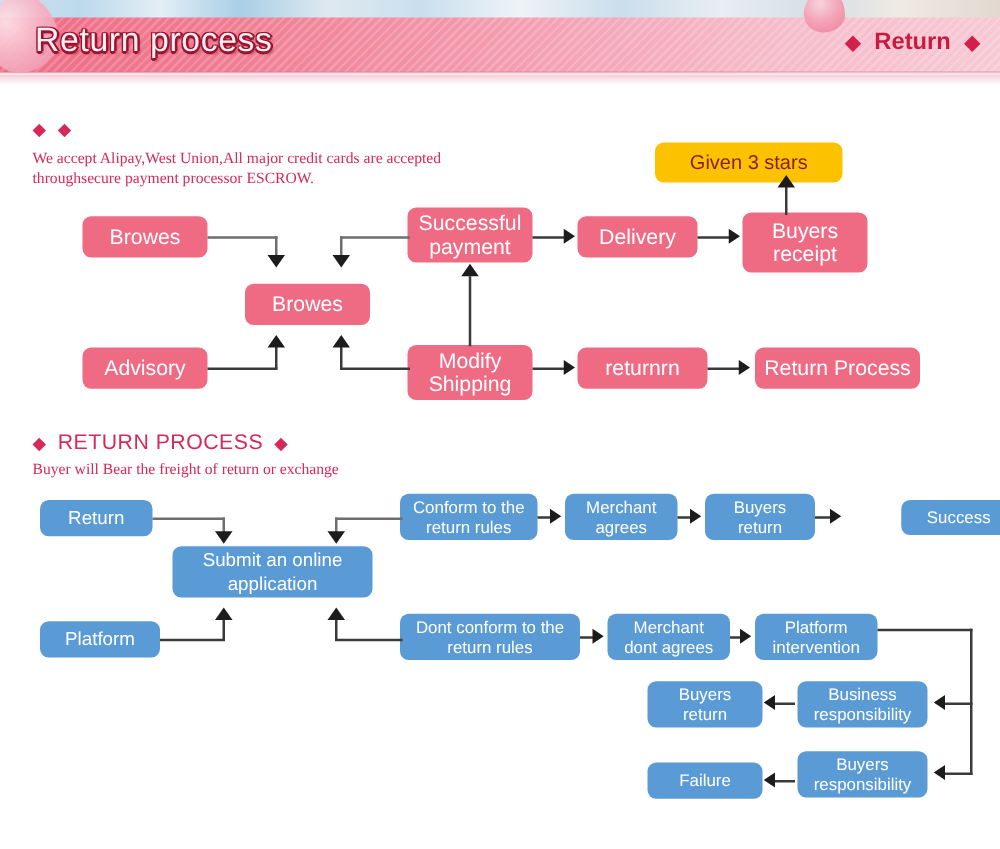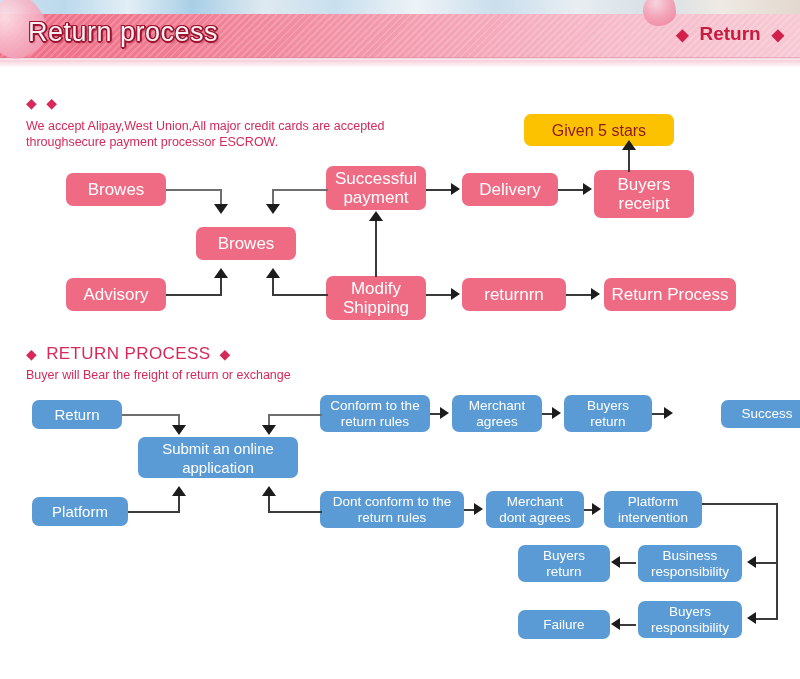--- a/index.html
+++ b/index.html
@@ -70,21 +70,21 @@
 
   
   .sec-head{
     position:absolute;
     font-size:17px;color:#d6295a;letter-spacing:.4px;
     display:flex;align-items:center;gap:9px;white-space:nowrap;
   }
   .sec-head .dia{font-size:14px;color:#d6295a;}
   .sec-sub{
     position:absolute;
-    font-size:12.5px;color:#d6295a;line-height:16px;white-space:pre-line;
+    font-size:12.5px;color:#d6295a;line-height:16px;white-space:pre-line;font-family:Liberation Serif, serif;
   }
 
   
   .box{
     position:absolute;
     display:flex;align-items:center;justify-content:center;
     text-align:center;
     color:#ffffff;
     border-radius:7px;
     line-height:19px;
@@ -144,21 +144,21 @@
 payment</div>
 
 <div class="box pink" style="left:326px;top:276px;width:100px;height:44px;white-space:pre-line;">Modify
 Shipping</div>
 
 <div class="box pink" style="left:462px;top:173px;width:96px;height:33px;">Delivery</div>
 
 <div class="box pink" style="left:594px;top:170px;width:100px;height:48px;white-space:pre-line;">Buyers
 receipt</div>
 
-<div class="box gold" style="left:524px;top:114px;width:150px;height:32px;">Given 5 stars</div>
+<div class="box gold" style="left:524px;top:114px;width:150px;height:32px;">Given 3 stars</div>
 
 <div class="box pink" style="left:462px;top:278px;width:104px;height:33px;">returnrn</div>
 
 <div class="box pink" style="left:604px;top:278px;width:132px;height:33px;">Return Process</div>
 
 <div class="ln h gray" style="left:166px;top:189px;width:56px;"></div>
 <div class="ln v gray" style="left:220px;top:189px;height:17px;"></div>
 <div class="ah down" style="left:214px;top:204px;"></div>
 
 <div class="ln h gray" style="left:272px;top:189px;width:56px;"></div>

